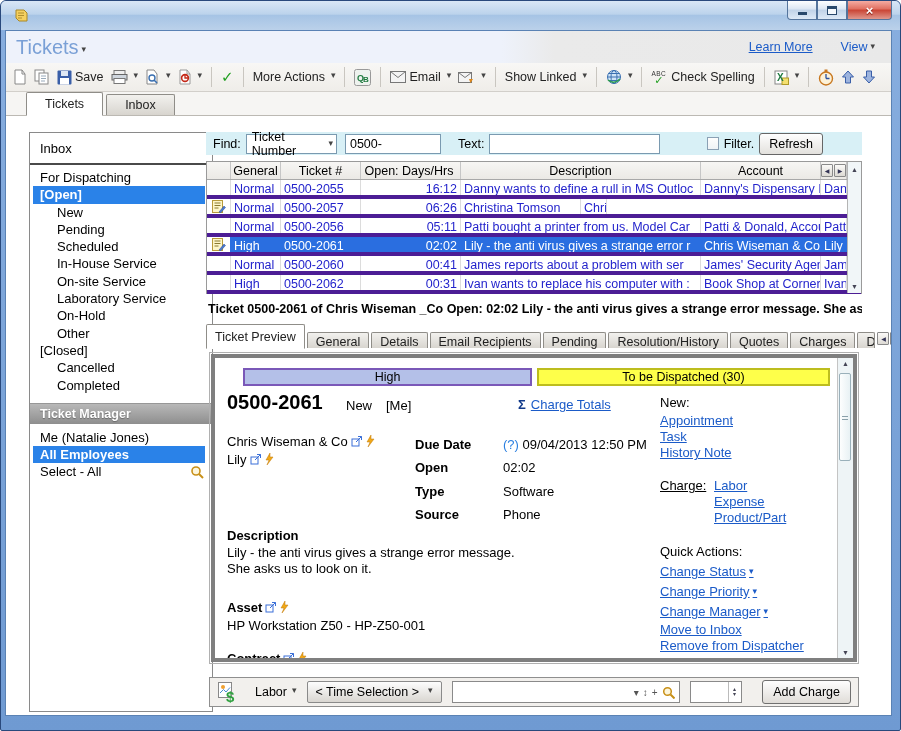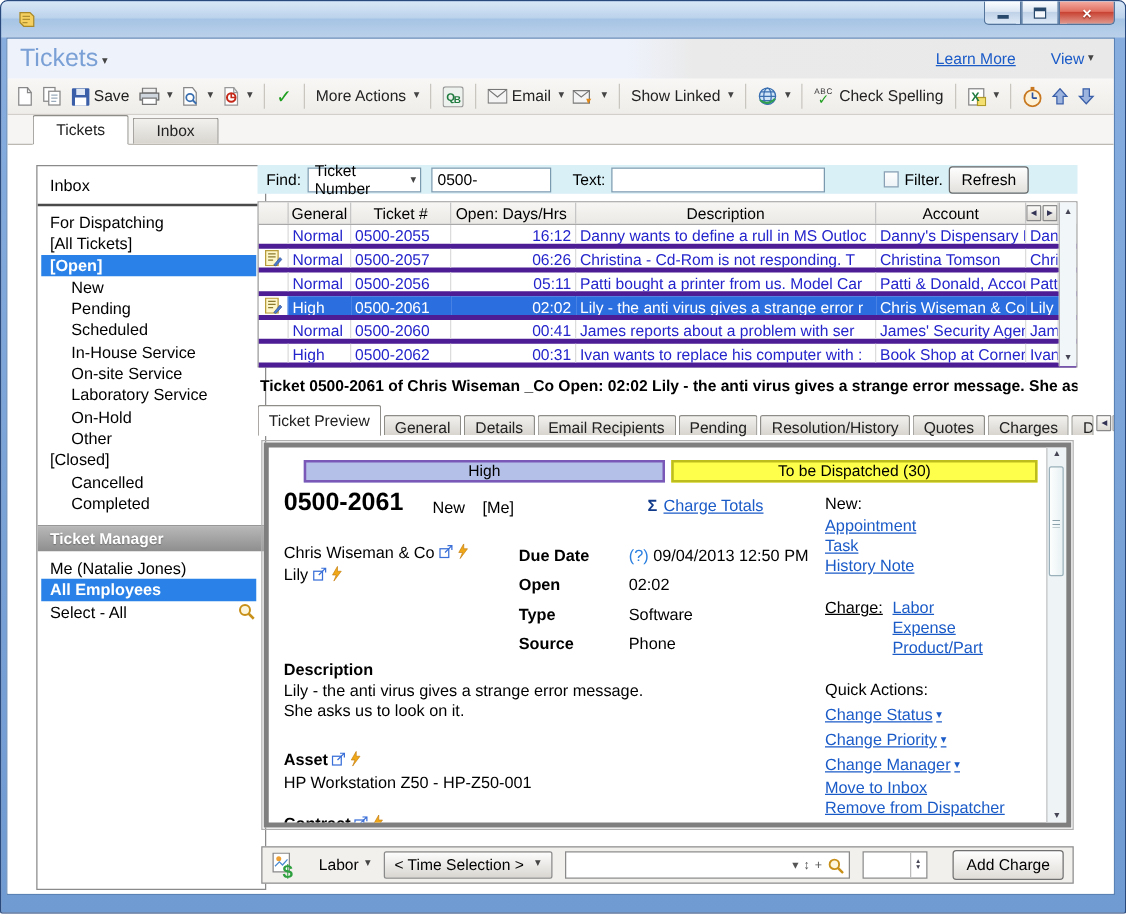--- a/index.html
+++ b/index.html
@@ -268,21 +268,20 @@
       <span class="mtab">Inbox</span>
     </div>
 
     <div class="mainbody">
 
       <div class="sidebar">
         <div class="sb-head">Inbox</div>
         <div class="sb-div"></div>
         <div class="silist">
           <div class="si">For Dispatching</div>
-          <div class="si">[All Tickets]</div>
           <div class="si sel">[Open]</div>
           <div class="si l1">New</div>
           <div class="si l1">Pending</div>
           <div class="si l1">Scheduled</div>
           <div class="si l1">In-House Service</div>
           <div class="si l1">On-site Service</div>
           <div class="si l1">Laboratory Service</div>
           <div class="si l1">On-Hold</div>
           <div class="si l1">Other</div>
           <div class="si">[Closed]</div>
@@ -345,21 +344,20 @@
             <span class="gc c-icon">
                 <svg width="14" height="13">
                   <rect x="0.5" y="0.5" width="10" height="12" fill="#fdf6c8" stroke="#b89b3a"></rect>
                   <path d="M2.5 3 h6 M2.5 5.5 h6 M2.5 8 h4" stroke="#8a7a30" fill="none"></path>
                   <path d="M7 12 L12 6 L13.5 7.5 L8.5 13 Z" fill="#4a7ad0" stroke="#2a4a90" stroke-width="0.5"></path>
                 </svg>
               </span>
             <span class="gc c-pri">Normal</span>
             <span class="gc c-tik">0500-2057</span>
             <span class="gc c-open">06:26</span>
-            <span class="gc c-desc">Christina - Cd-Rom is not responding. T</span>
             <span class="gc c-acct">Christina Tomson</span>
             <span class="gc c-ct">Chri</span>
           </div>
           <div class="gr">
             <span class="gc c-icon"></span>
             <span class="gc c-pri">Normal</span>
             <span class="gc c-tik">0500-2056</span>
             <span class="gc c-open">05:11</span>
             <span class="gc c-desc">Patti bought a printer from us. Model Car</span>
             <span class="gc c-acct">Patti &amp; Donald, Account:</span>

